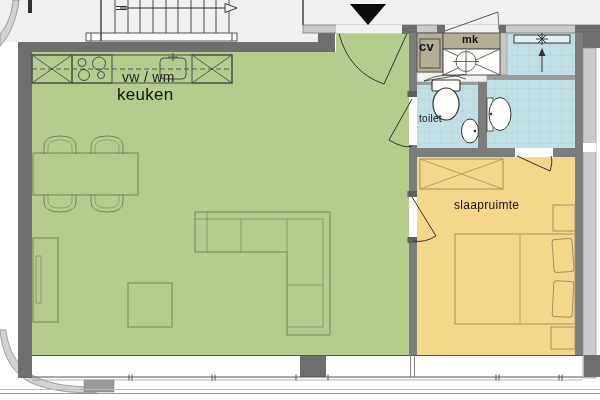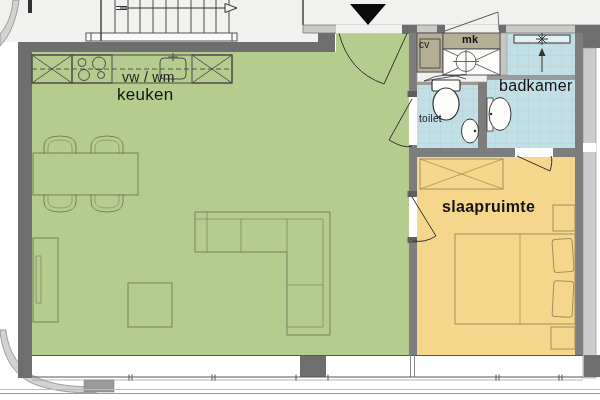--- a/index.html
+++ b/index.html
@@ -260,18 +260,17 @@
     </g>
     <rect x="553" y="205" width="22" height="26"></rect>
     <rect x="551" y="327" width="24" height="22"></rect>
   </g>
 
   <polygon points="350,4 386,4 368,25" fill="#0a0a0a"></polygon>
 </svg>
 
 <div class="lbl" style="left:117px;top:86px;font-size:17px;text-align:center;">keuken</div>
 <div class="lbl" style="left:122px;top:70px;font-size:14px;color:#222;">vw / wm</div>
-<div class="lbl" style="left:419px;top:40px;font-size:10px;font-weight:normal;">cv</div>
+<div class="lbl" style="left:419px;top:40px;font-size:13px;font-weight:bold;">cv</div>
 <div class="lbl" style="left:462px;top:34px;font-size:11px;font-weight:bold;">mk</div>
-<div class="lbl" style="left:499px;top:78px;font-size:16px;">badkamer</div>
 <div class="lbl" style="left:419px;top:114px;font-size:10px;">toilet</div>
-<div class="lbl" style="left:442px;top:199px;font-size:16px;font-weight:bold;">slaapruimte</div>
+<div class="lbl" style="left:454px;top:199px;font-size:12px;">slaapruimte</div>
 </div>
 
 </body></html>

